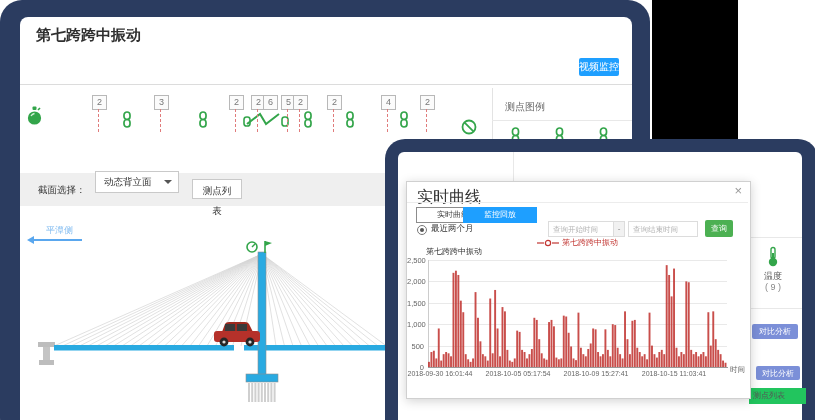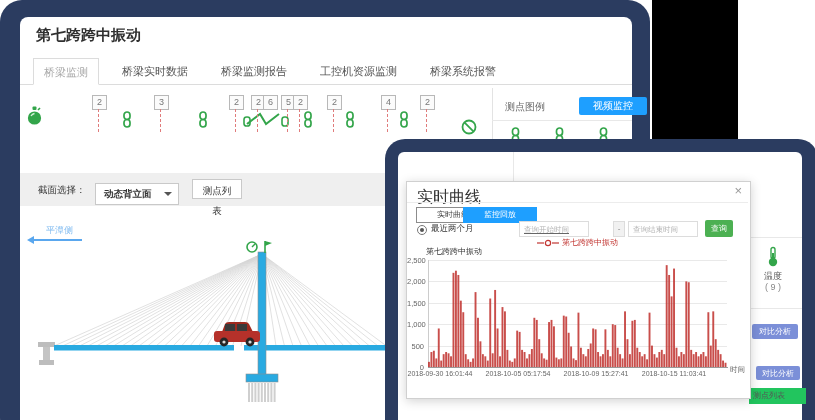--- a/index.html
+++ b/index.html
@@ -12,35 +12,35 @@
 
   
   .back-window{left:0;top:0;width:650px;height:440px;background:#2b3c60;border-radius:22px;
                filter:blur(.55px);}
   .back-content{left:20px;top:17px;width:612px;height:423px;background:#fff;border-radius:8px 8px 0 0;}
   .page-title{left:36px;top:26px;font-size:15px;font-weight:bold;color:#2f2f2f;}
   .tab-divider{left:20px;top:84px;width:612px;height:1px;background:#dcdcdc;}
   #tab-bar{left:33px;top:58px;height:27px;display:flex;}
   .tab{font-size:11px;color:#555;line-height:26px;padding:0 10px;margin-right:13px;white-space:nowrap;cursor:pointer;}
   .tab.active{border:1px solid #dcdcdc;border-bottom:1px solid #fff;background:#fff;color:#a9a9a9;}
-  .video-btn{left:579px;top:58px;width:68px;height:18px;background:#1E9FFF;color:#fff;border:none;
-             font-size:10px;border-radius:2px;text-align:center;line-height:18px;padding:0;cursor:pointer;margin-top:39px;}
+  .video-btn{left:579px;top:58px;width:40px;height:18px;background:#1E9FFF;color:#fff;border:none;
+             font-size:10px;border-radius:2px;text-align:center;line-height:18px;padding:0;cursor:pointer;}
 
   
   .s-box{width:13px;height:13px;border:1px solid #b8b8b8;background:#fbfbfb;color:#777;
          font-size:9px;text-align:center;line-height:13px;top:95px;}
   .s-dash{width:0;height:23px;border-left:1px dashed #e07b7b;top:109px;}
   .legend-border{left:492px;top:88px;width:1px;height:51px;background:#e3e3e3;}
   .legend-title{left:505px;top:100px;font-size:10px;color:#666;}
   .legend-divider{left:492px;top:120px;width:140px;height:1px;background:#e8e8e8;}
 
   
   .section-band{left:20px;top:173px;width:612px;height:33px;background:#efefef;}
   .section-label{left:38px;top:184px;font-size:9.5px;color:#333;}
-  .section-select{left:95px;top:183px;width:82px;height:20px;background:#fff;border:1px solid #c9c9c9;cursor:pointer;font-weight:bold;}
+  .section-select{left:95px;top:171px;width:82px;height:20px;background:#fff;border:1px solid #c9c9c9;cursor:pointer;}
   .section-select span{position:absolute;left:8px;top:4px;font-size:9.5px;color:#333;}
   .caret{position:absolute;right:6px;top:8px;width:0;height:0;border-left:4px solid transparent;
          border-right:4px solid transparent;border-top:4px solid #555;}
   .zoom-btn{left:192px;top:179px;width:50px;height:20px;background:#fff;border:1px solid #c9c9c9;
             font-size:9.5px;color:#333;text-align:center;line-height:20px;cursor:pointer;}
 
   .side-label{left:46px;top:224px;font-size:9px;color:#84bdf1;}
   .side-arrow-line{left:34px;top:239px;width:48px;height:2px;background:#5aa7ee;}
   .side-arrow-head{left:27px;top:236px;width:0;height:0;border-top:4px solid transparent;
                    border-bottom:4px solid transparent;border-right:7px solid #5aa7ee;}
@@ -92,27 +92,20 @@
 <body>
 
 <div id="canvas">
 
   <div class="abs black-block"></div>
 
   <div class="abs back-window">
     <div class="abs back-content"></div>
     <div class="abs page-title">第七跨跨中振动</div>
     <div class="abs tab-divider"></div>
-    <div class="abs" id="tab-bar">
-        <div class="tab active">桥梁监测</div>
-        <div class="tab">桥梁实时数据</div>
-        <div class="tab">桥梁监测报告</div>
-        <div class="tab">工控机资源监测</div>
-        <div class="tab">桥梁系统报警</div>
-      </div>
     <button class="abs video-btn">视频监控</button>
 
     <div class="abs" id="sensor-row" style="left:0;top:0;width:650px;height:150px;">
         <svg width="17" height="20" viewBox="0 0 17 20" style="position: absolute; left: 26px; top: 106px;">
           <rect x="6.5" y="0.5" width="4" height="3.4" rx="1" fill="#33a54a"></rect>
           <line x1="12" y1="4" x2="14" y2="2" stroke="#33a54a" stroke-width="1.6"></line>
           <circle cx="8.5" cy="12" r="6.6" fill="#33a54a"></circle>
           <path d="M5,10 a4.5,4.5 0 0 1 3.5,-2.5" stroke="#d9f2de" stroke-width="1.3" fill="none"></path>
         </svg>
         <div class="abs s-box" style="left: 92px;">2</div>
@@ -305,21 +298,21 @@
         <div class="abs modal-close">×</div>
         <div class="abs modal-hdiv"></div>
 
         <div class="abs mtab mtab1">实时曲线图</div>
         <div class="abs mtab mtab2">监控回放</div>
 
         <div class="abs radio">
             <div class="radio-dot"></div>
           </div>
         <div class="abs radio-label">最近两个月</div>
-        <input class="q-input" style="left: 112px; text-decoration: underline;" readonly="" placeholder="查询开始时间">
+        <input class="q-input" style="left: 141px;" readonly="" placeholder="查询开始时间">
         <div class="abs q-sep">-</div>
         <input class="q-input" style="left: 221px;" readonly="" placeholder="查询结束时间">
         <button class="abs q-btn">查询</button>
 
         <div class="abs legend-row">
           <svg width="22" height="8" viewBox="0 0 22 8">
             <line x1="0" y1="4" x2="7" y2="4" stroke="#c23632" stroke-width="1.2"></line>
             <circle cx="11" cy="4" r="2.6" fill="#fff" stroke="#c23632" stroke-width="1.2"></circle>
             <line x1="15" y1="4" x2="22" y2="4" stroke="#c23632" stroke-width="1.2"></line>
           </svg>

